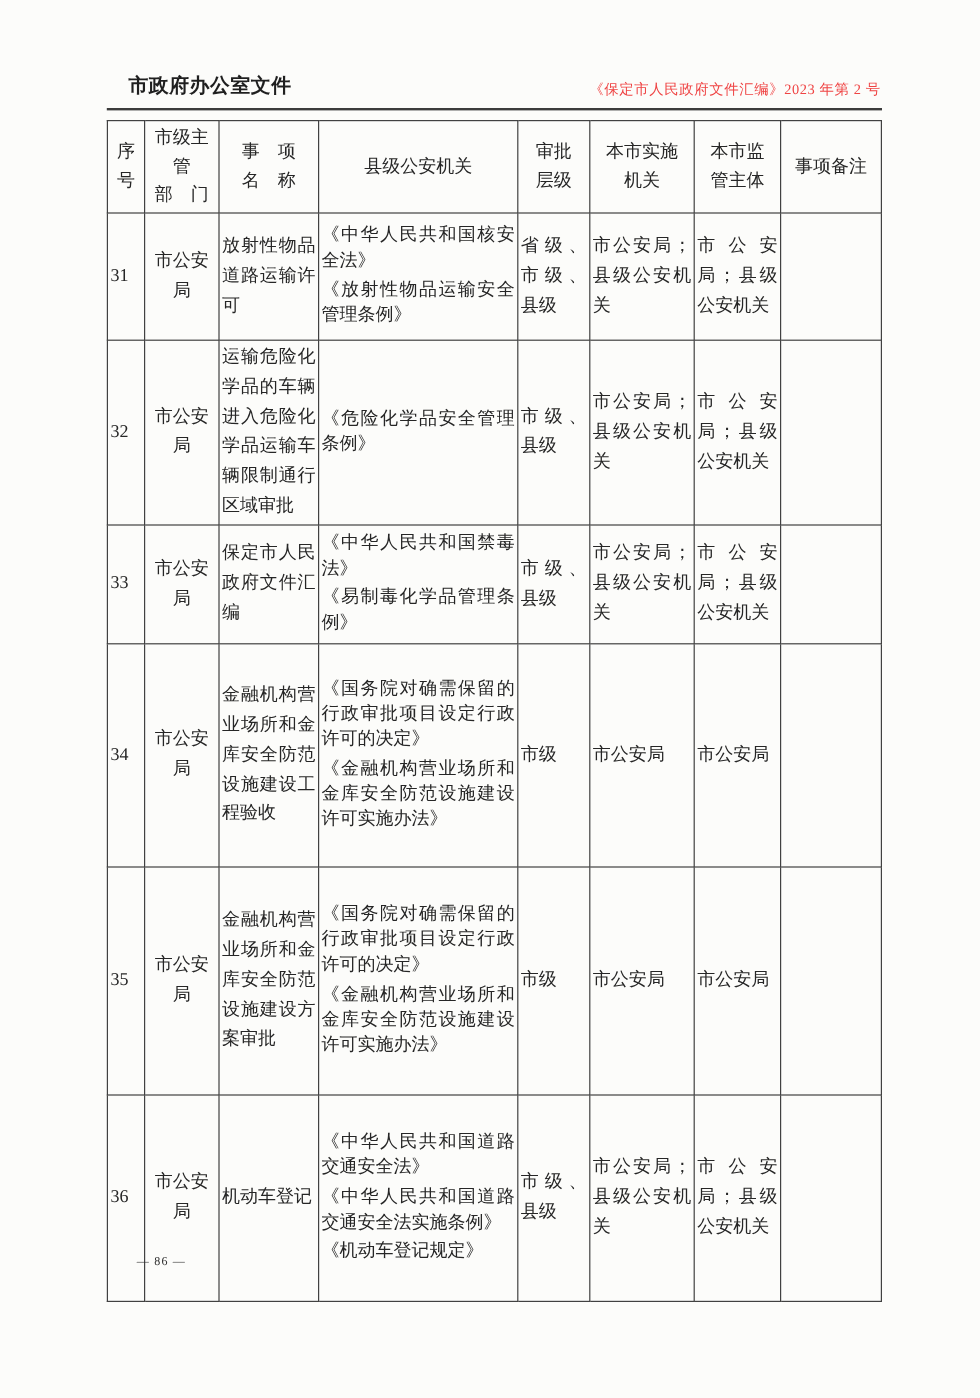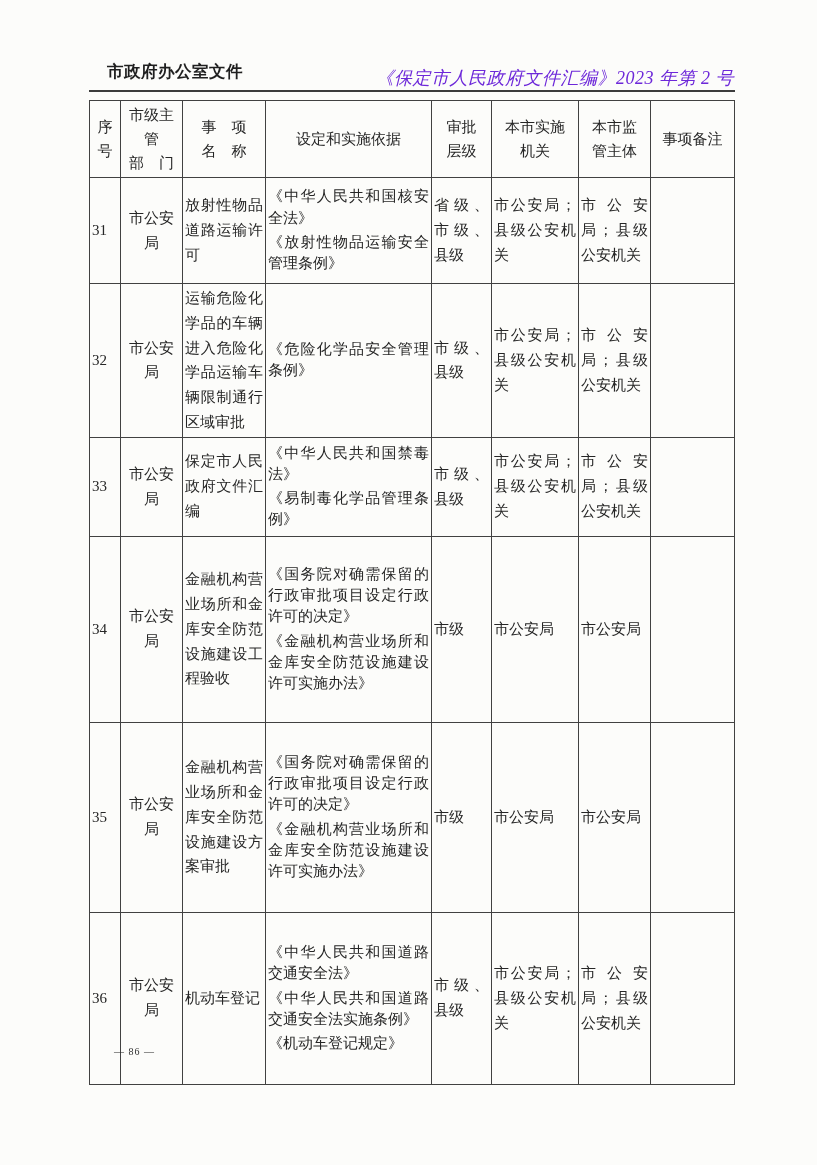--- a/index.html
+++ b/index.html
@@ -20,24 +20,23 @@
     font-family: "Liberation Sans", "DejaVu Sans", sans-serif;
     font-weight: bold;
     font-size: 16.5px;
     letter-spacing: 0.5px;
     color: #1f1f1f;
   }
   .header-right {
     position: absolute;
     top: 66px;
     right: 83px;
-    font-size: 18px;
+    font-size: 12px;
     letter-spacing: 0.5px;
-    color: #6d28d9;
-    font-style: italic;
+    color: #ef4444;
   }
   .header-rule {
     position: absolute;
     top: 90px;
     left: 89px;
     width: 646px;
     height: 2px;
     background: #3c3c3c;
   }
   table.approval-table {
@@ -108,21 +107,21 @@
         <col style="width:84px">
     </colgroup>
     <thead>
       <tr>
         <th>序
 号</th>
         <th>市级主管
 部　门</th>
         <th>事　项
 名　称</th>
-        <th>设定和实施依据</th>
+        <th>县级公安机关</th>
         <th>审批
 层级</th>
         <th>本市实施
 机关</th>
         <th>本市监
 管主体</th>
         <th>事项备注</th>
       </tr>
     </thead>
     <tbody>

